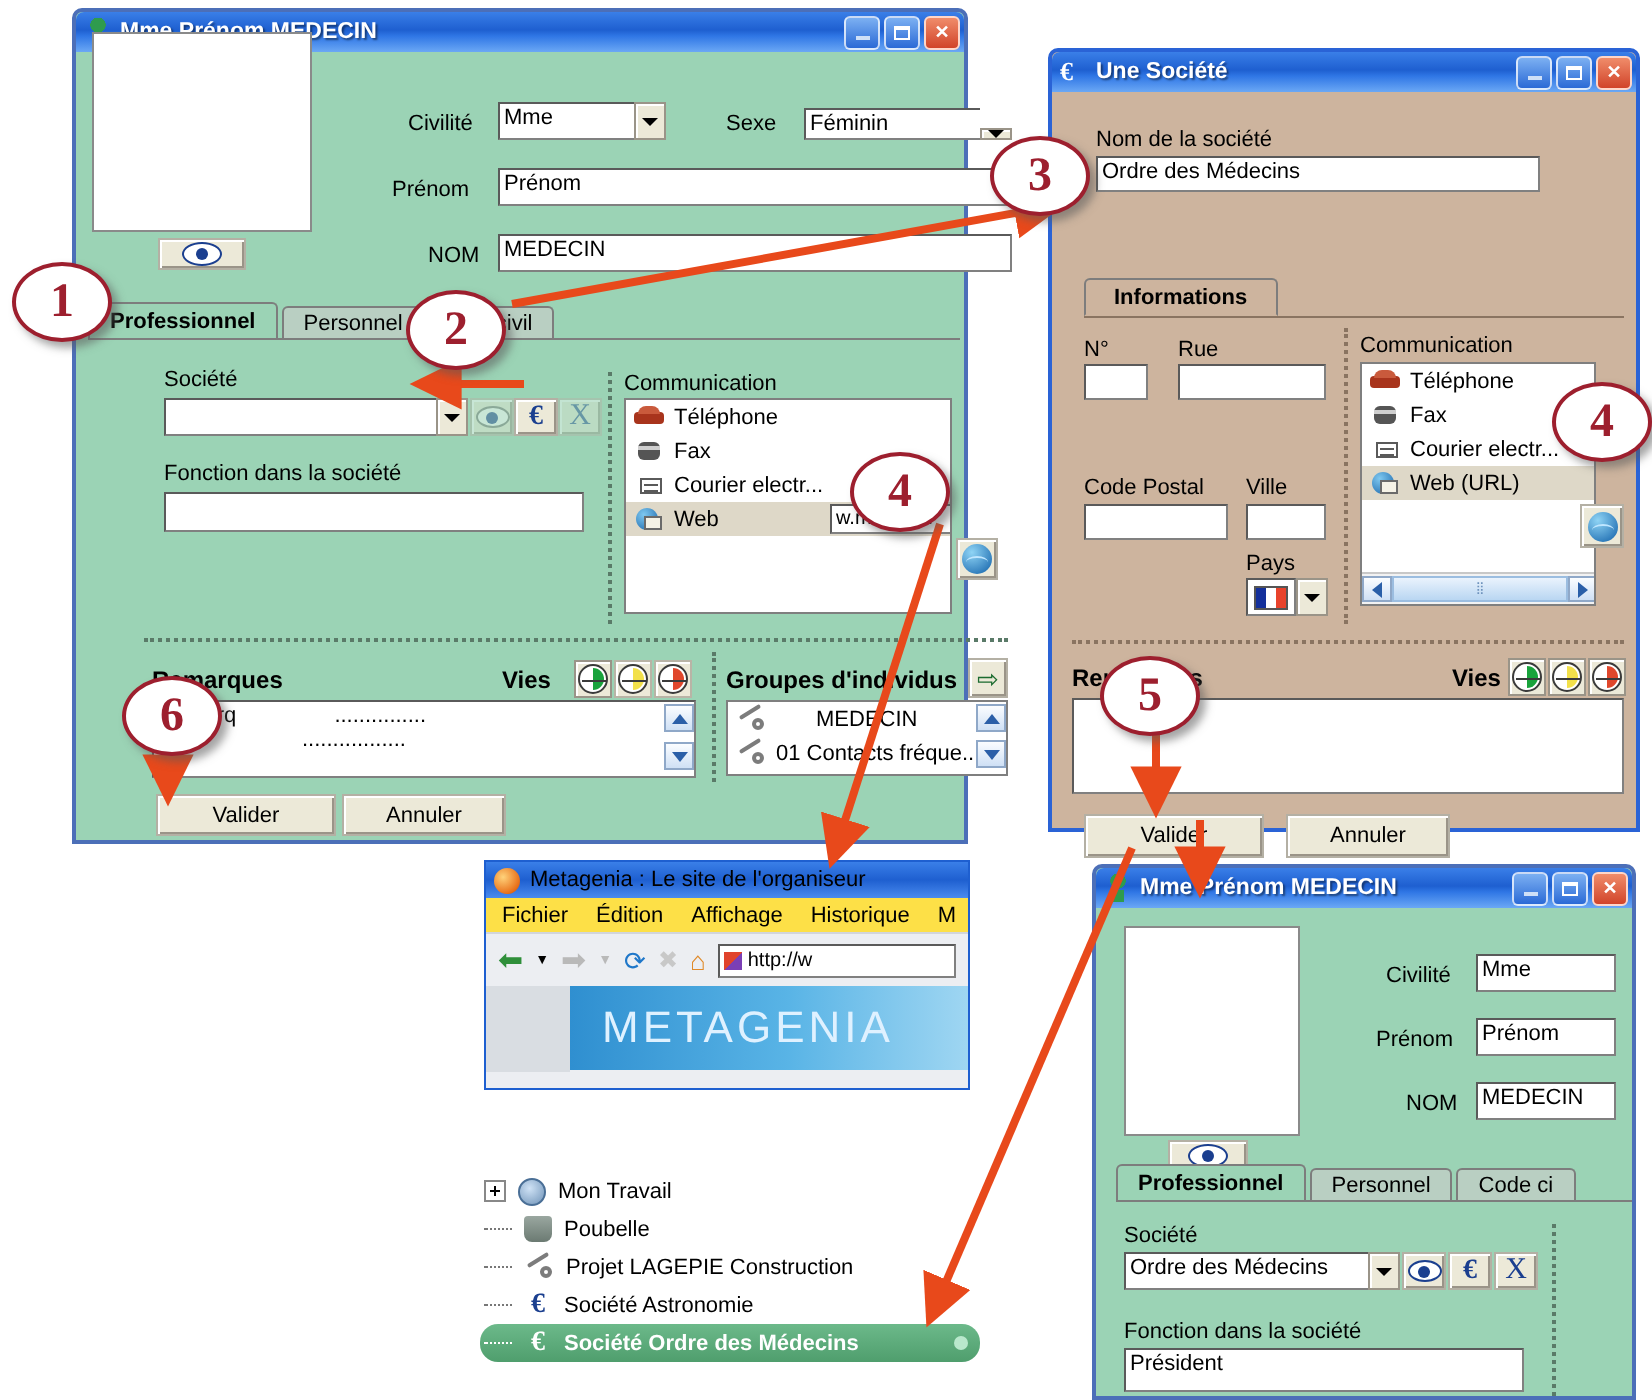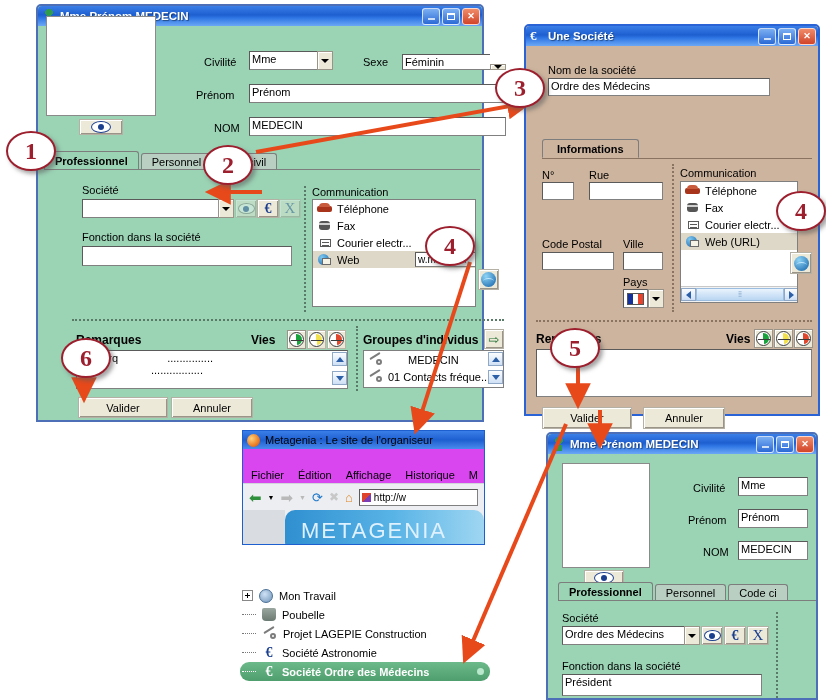--- a/index.html
+++ b/index.html
@@ -132,21 +132,21 @@
     box-shadow:3px 3px 4px rgba(90,90,90,.55);
     z-index:60;
   }
   .arrow{position:absolute;z-index:55;}
 
   
   .bw-title{
     height:18px;display:flex;align-items:center;padding:0 4px;
     background:linear-gradient(180deg,#3a7fe8 0%,#1e5fd0 50%,#4a8bee 100%);
   }
-  .menu-row{display:flex;gap:14px;padding:20px 8px 2px;font-size:11px;background:#d946ef;}
+  .menu-row{display:flex;gap:14px;padding:3px 8px 2px;font-size:11px;background:#fde047;}
   .tbar{display:flex;align-items:center;gap:6px;height:26px;padding:0 6px;background:#eceef2;border-top:1px solid #d2d5db;}
   .banner{height:42px;background:linear-gradient(90deg,#2f8fd0 0%,#59b4e6 55%,#9fd6f2 100%);display:flex;align-items:center;}
   .banner .bt{color:#dff1ff;font-size:22px;letter-spacing:2px;font-family:"Liberation Sans",sans-serif;}
 
   
   .tree{position:absolute;}
   .trow{display:flex;align-items:center;height:19px;font-size:11px;gap:6px;padding-left:2px;}
   .trow.sel{background:linear-gradient(180deg,#6cb98a,#4f9e6d);color:#fff;font-weight:bold;border-radius:9px;padding-right:6px;}
   .tdash{width:14px;height:1px;border-top:1px dotted #777;flex:0 0 auto;}
   .plusbox{width:9px;height:9px;border:1px solid #888;background:#fff;position:relative;flex:0 0 auto;}
@@ -471,21 +471,21 @@
     <span style="color:#1f77c9;font-size:13px;">⟳</span>
     <span style="color:#c8c8c8;font-size:12px;">✖</span>
     <span style="color:#e08a2a;font-size:13px;">⌂</span>
     <span class="fld" style="flex:1;height:17px;display:flex;align-items:center;gap:3px;">
       <i style="width:9px;height:9px;background:linear-gradient(135deg,#e0432c 50%,#7b3fb5 50%);display:inline-block;"></i>
       <span style="font-size:10px;">http://w</span>
     </span>
   </div>
   <div style="display:flex;height:43px;">
     <div style="width:42px;background:#d9dde2;"></div>
-    <div class="banner" style="flex:1;border-radius:10px;">
+    <div class="banner" style="flex:1;">
       <span class="bt" style="margin-left:16px;">METAGENIA</span>
     </div>
   </div>
 </div>
 
 <div class="tree" style="left:240px;top:586px;width:250px;">
   <div class="trow">
     <span class="plusbox"></span>
     <span class="gear"></span>
     <span>Mon Travail</span>

